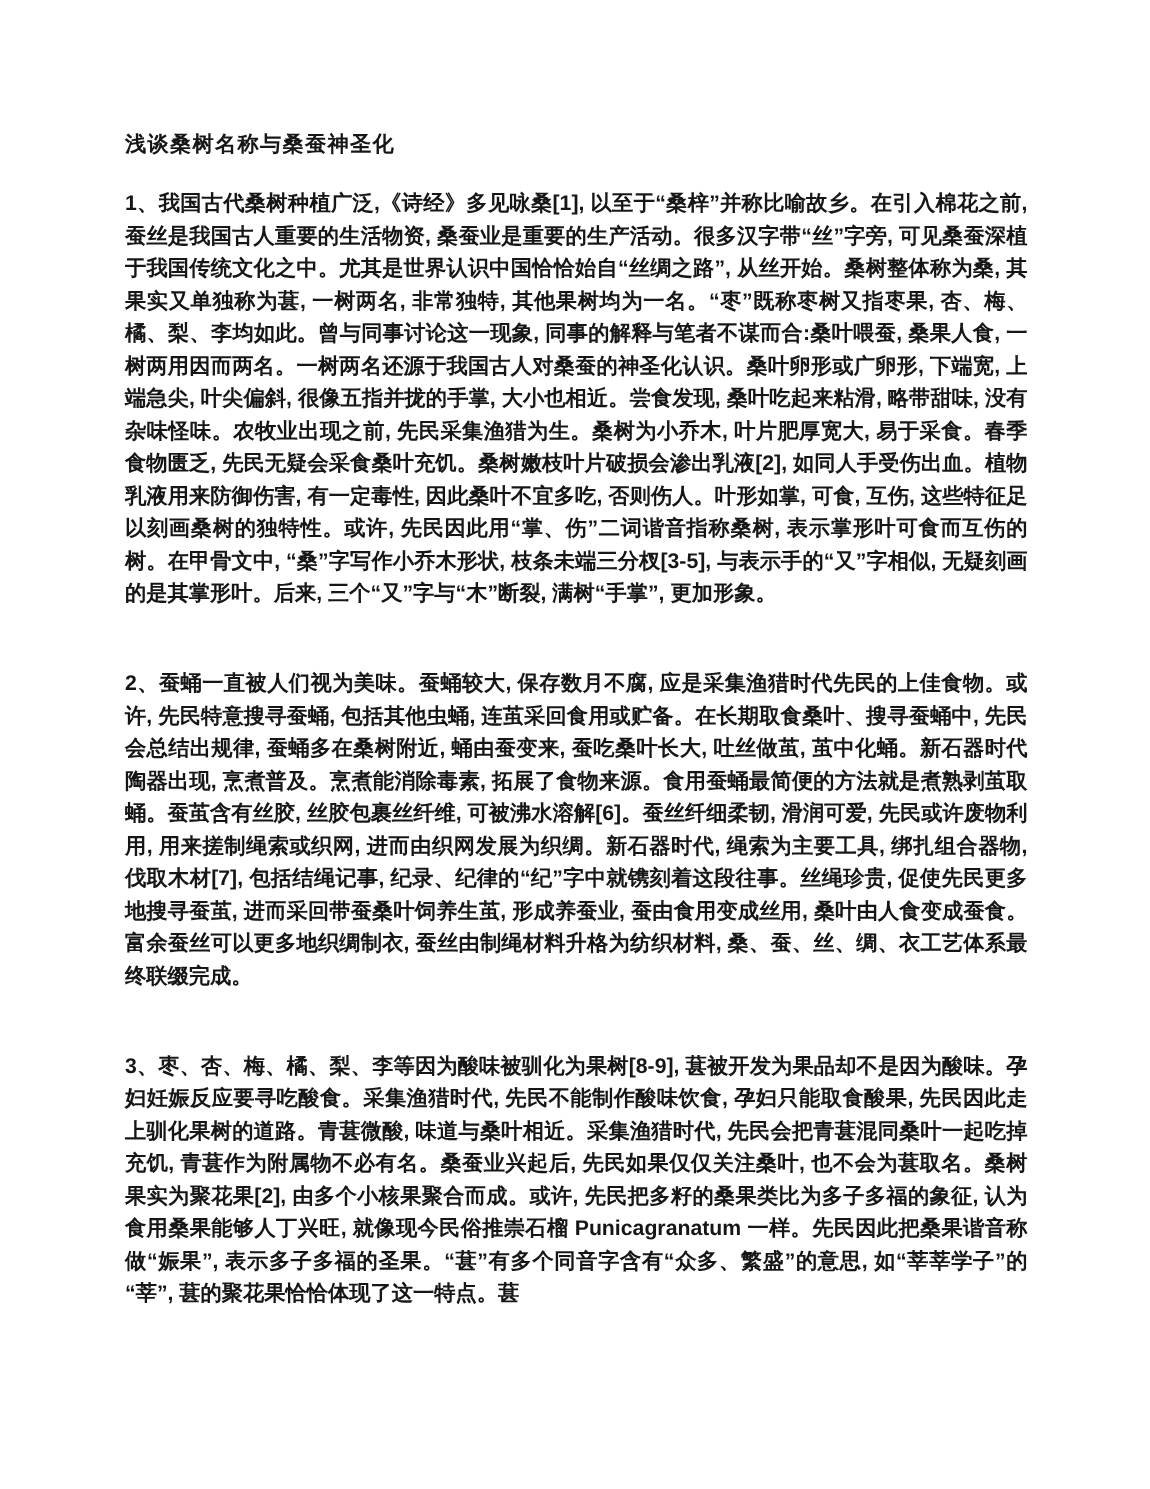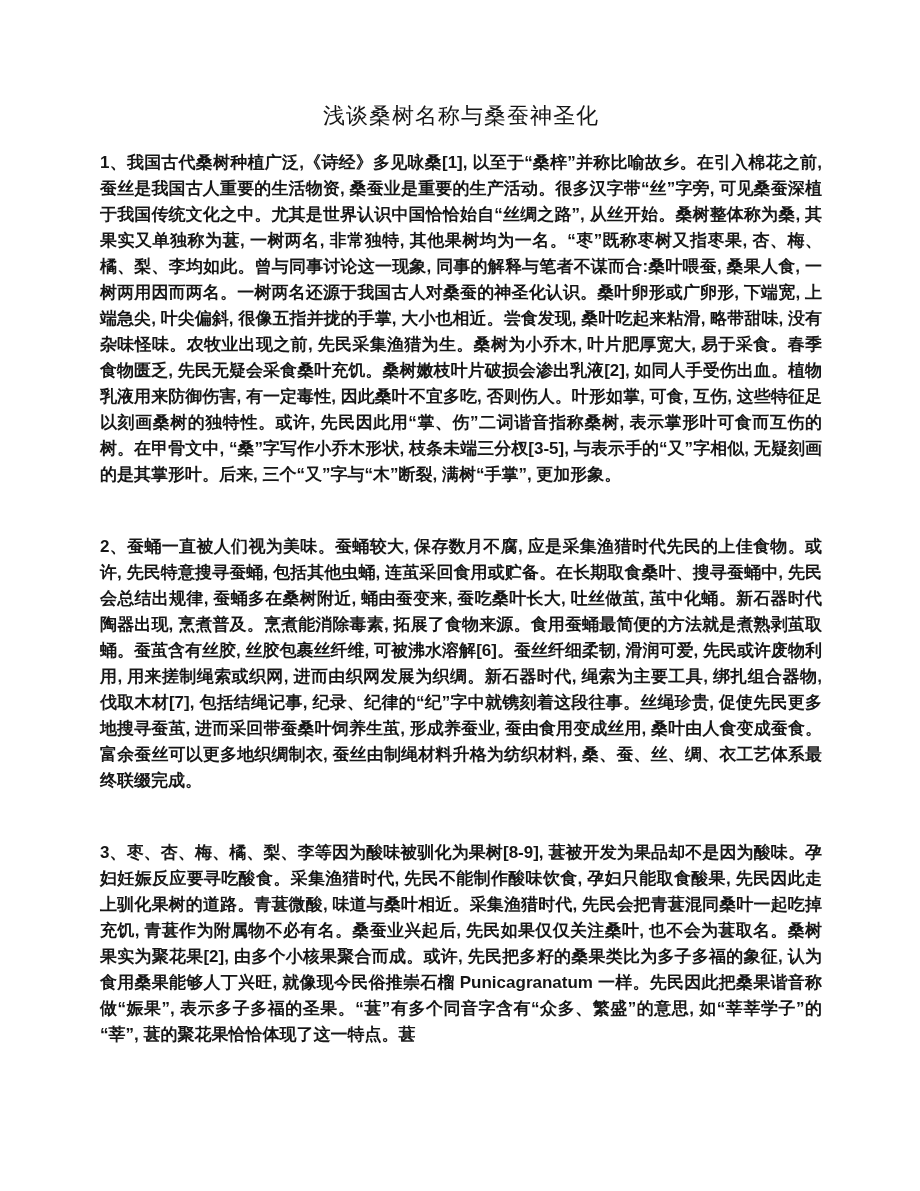--- a/index.html
+++ b/index.html
@@ -18,24 +18,24 @@
     position: absolute;
     left: 100px;
     top: 103px;
     width: 722px;
     color: #161616;
     font-size: 17px;
     line-height: 26px;
     font-weight: 600;
   }
   .doc-title {
-    font-size: 22px;
-    font-weight: 400;
+    font-size: 17px;
+    font-weight: 700;
     margin: 0 0 21px 0;
-    text-align: center;
+    text-align: left;
     letter-spacing: 1px;
   }
   .doc-para {
     margin: 0 0 46px 0;
     text-align: justify;
     text-justify: inter-ideograph;
     word-break: break-word;
   }
   .doc-para:last-child {
     margin-bottom: 0;

